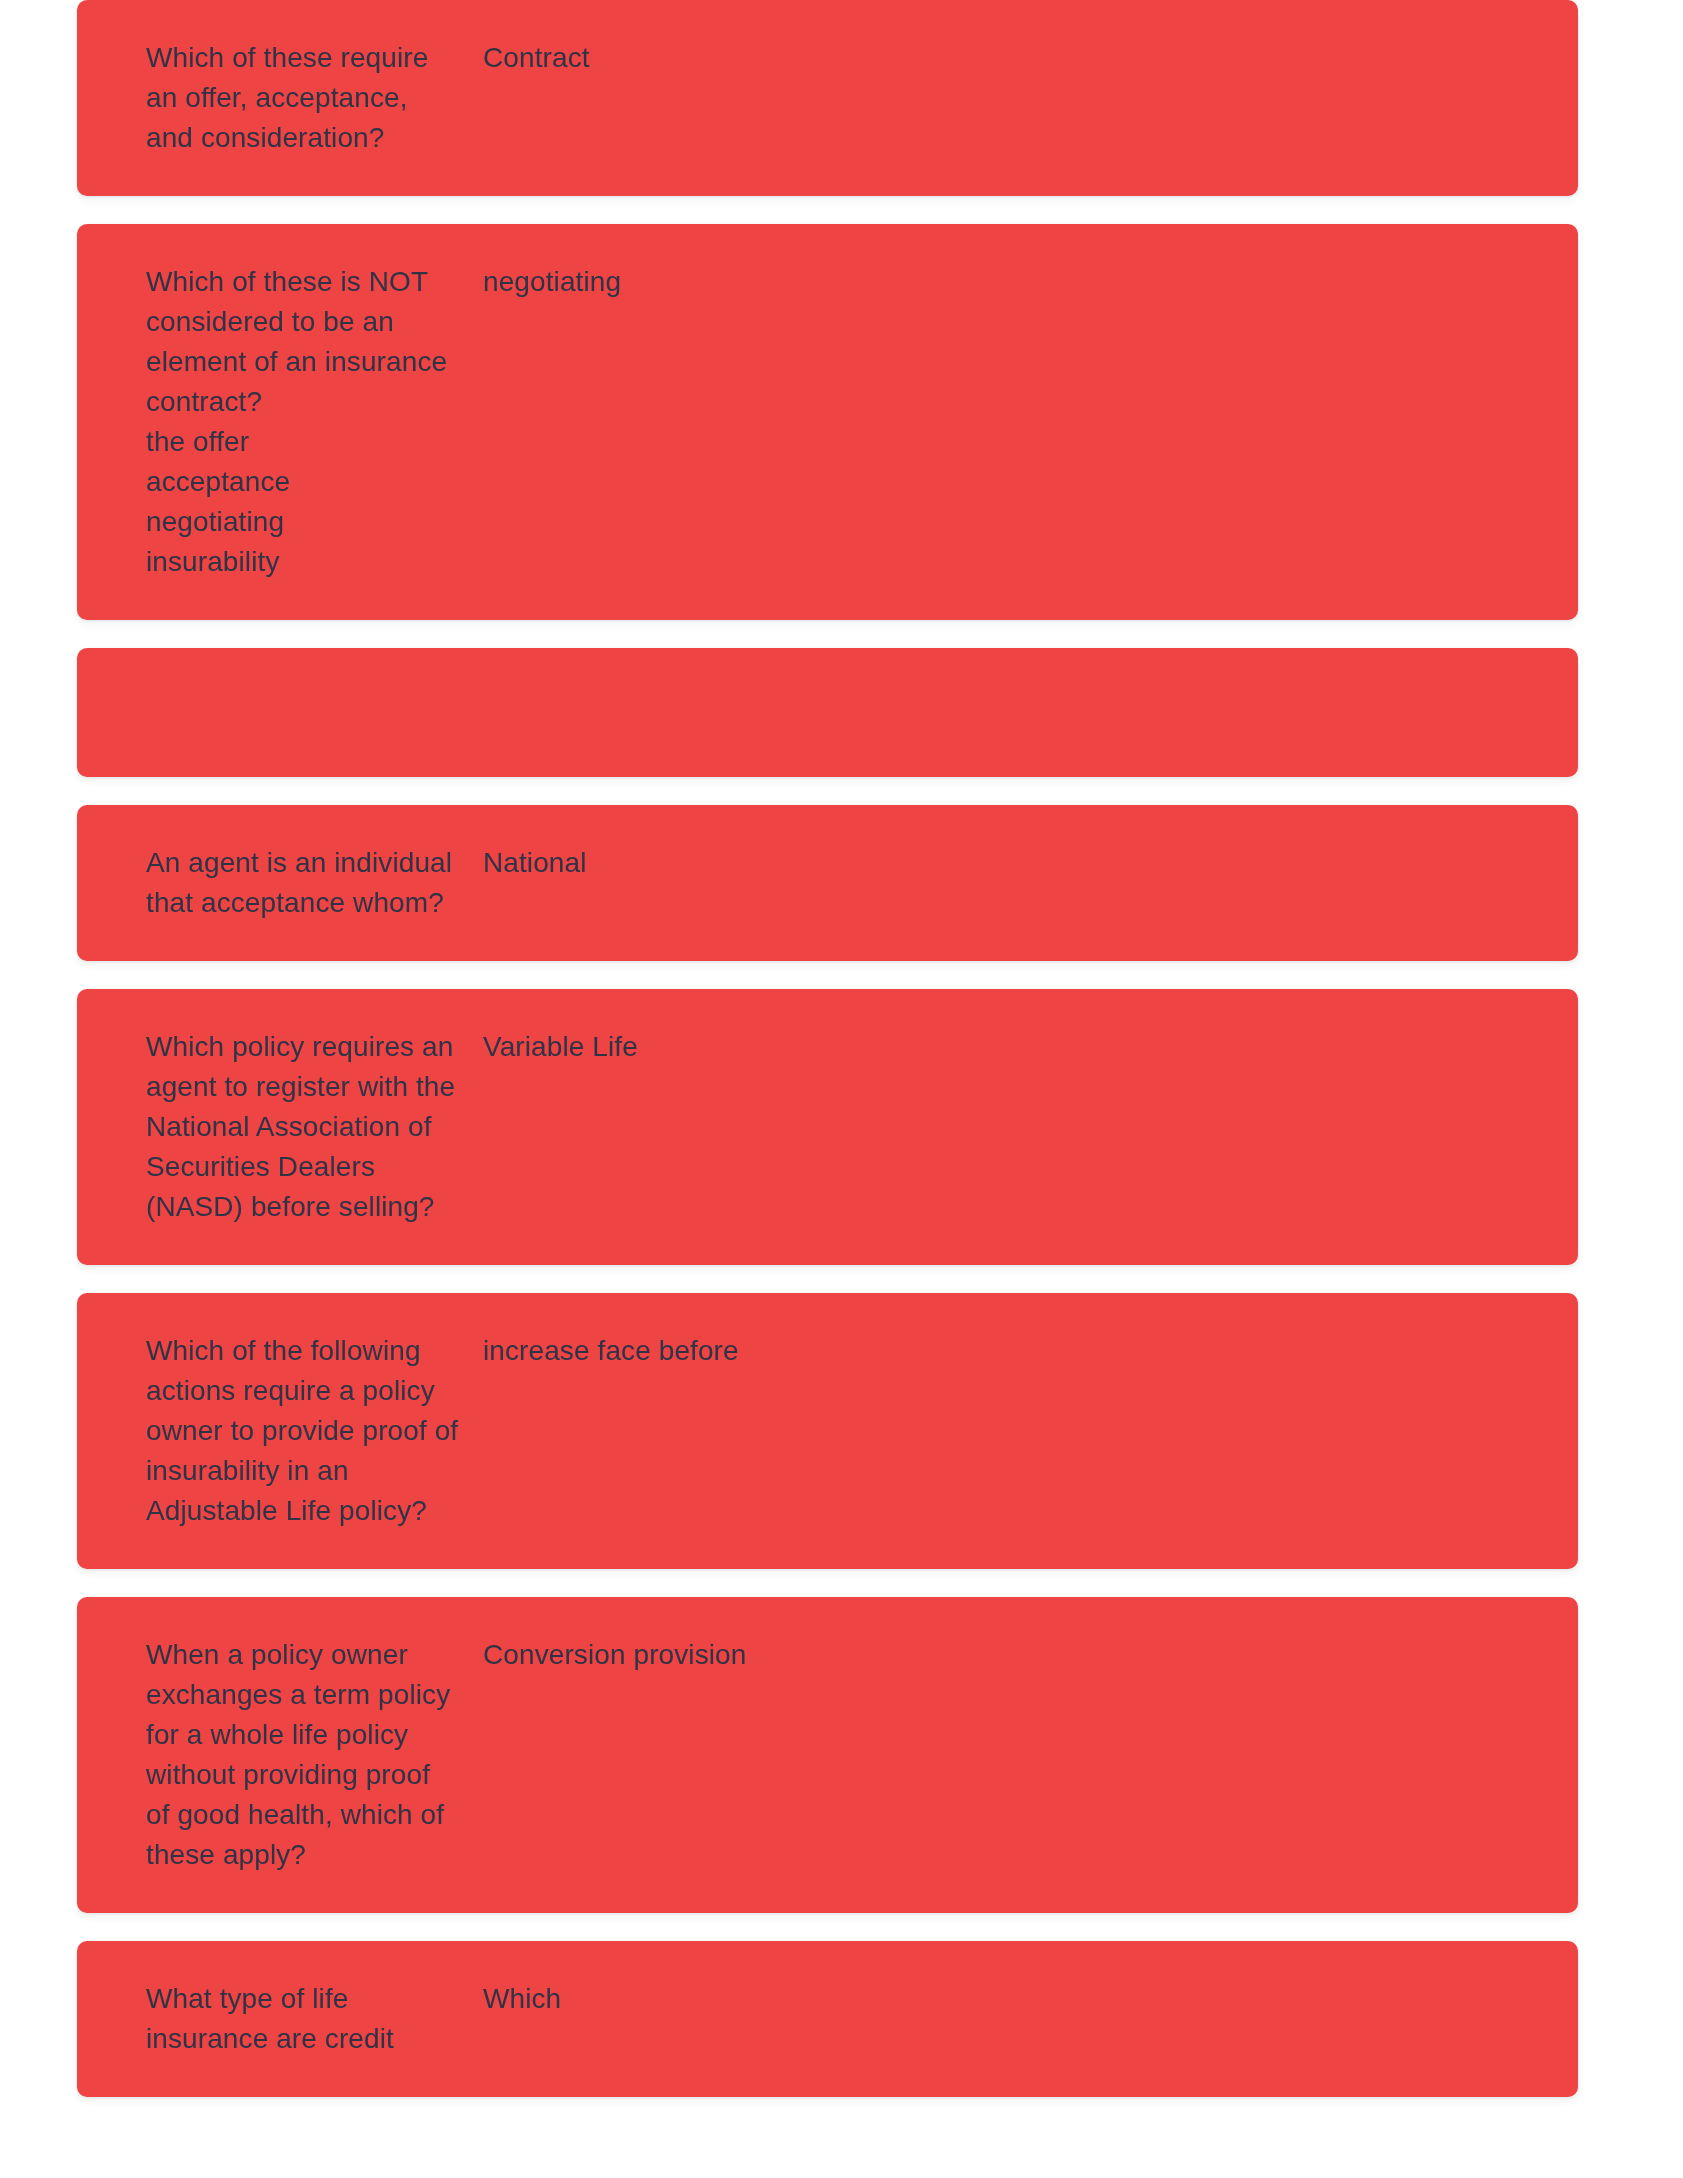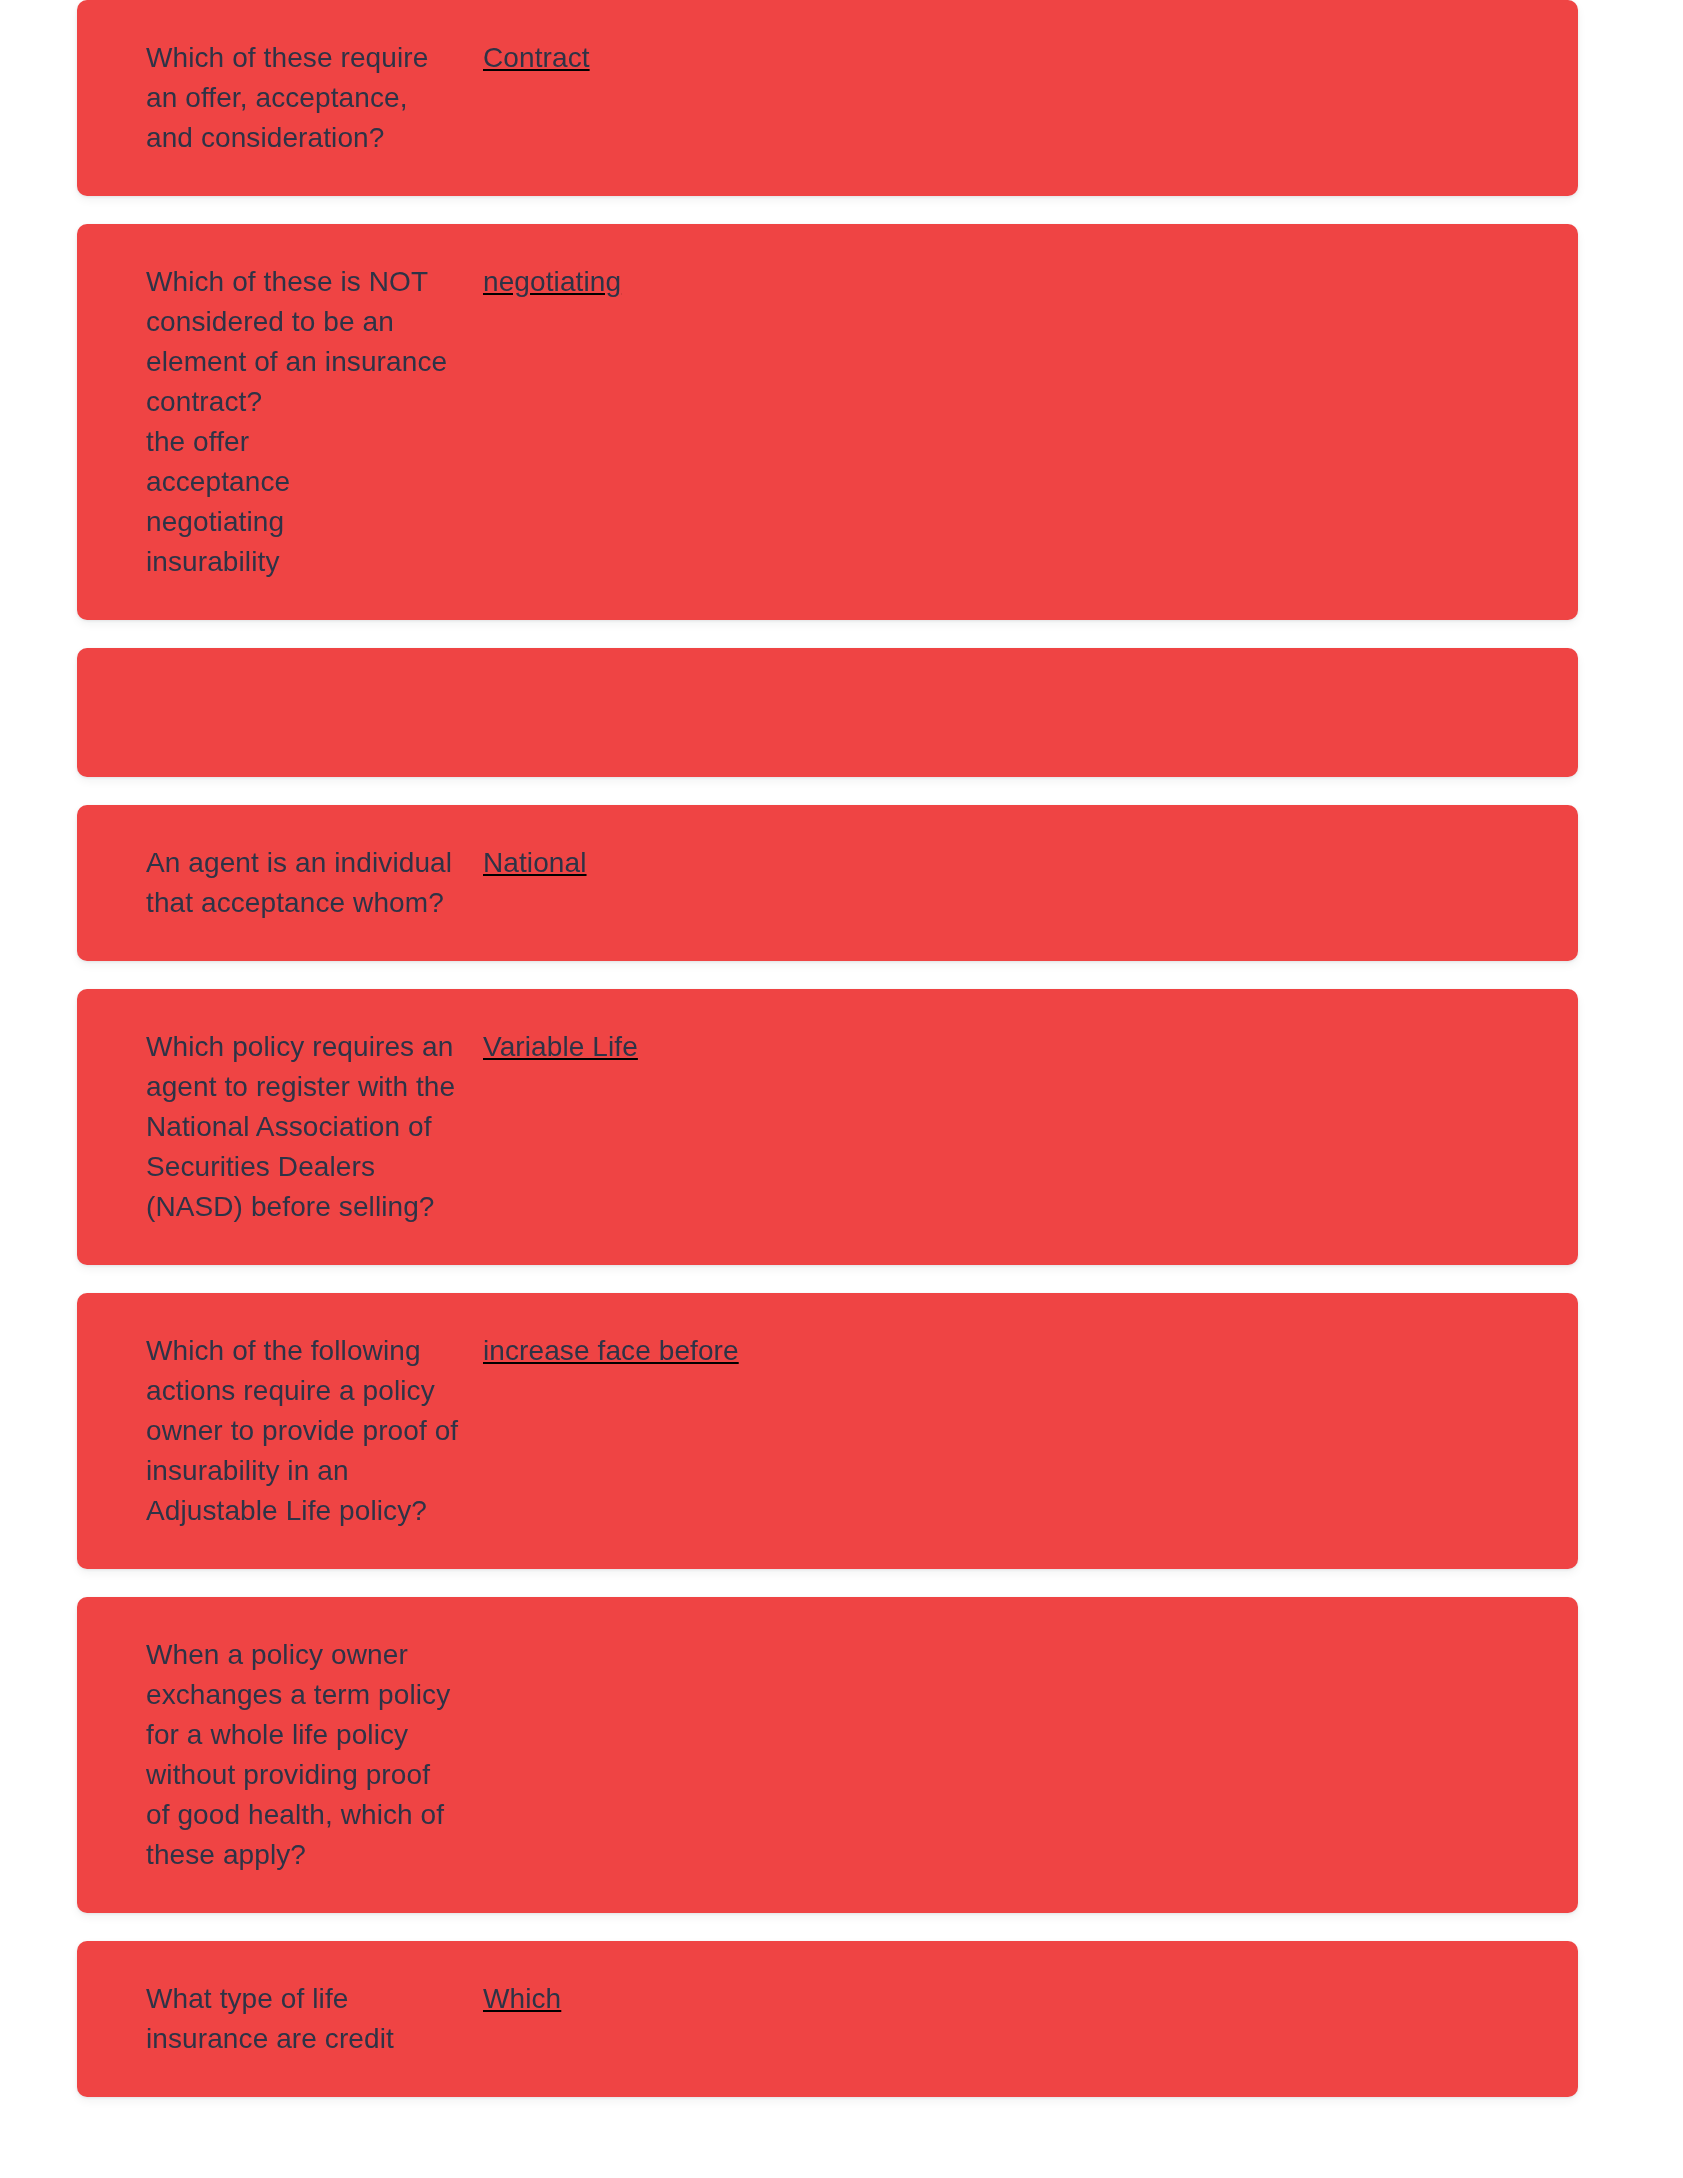--- a/index.html
+++ b/index.html
@@ -55,21 +55,20 @@
     flex: 0 0 398px;
     padding-left: 69px;
     box-sizing: border-box;
   }
 
   .a-col {
     flex: 1 1 auto;
     padding-left: 8px;
     padding-right: 40px;
     box-sizing: border-box;
-    text-decoration: underline;
   }
 
   .q-text, .a-text {
     color: #2e3346;
     font-size: 28px;
     line-height: 40px;
     font-weight: 400;
     letter-spacing: 0.1px;
     white-space: pre-line;
     word-wrap: break-word;
@@ -152,20 +151,23 @@
       </div>
       <div class="card">
         <div class="q-col">
           <div class="q-text">When a policy owner
 exchanges a term policy
 for a whole life policy
 without providing proof
 of good health, which of
 these apply?</div>
         </div>
+        <div class="a-col">
+          <div class="a-text">Conversion provision</div>
+        </div>
       </div>
       <div class="card">
         <div class="q-col">
           <div class="q-text">What type of life
 insurance are credit</div>
         </div>
         <div class="a-col">
           <div class="a-text">Which</div>
         </div>
       </div>

